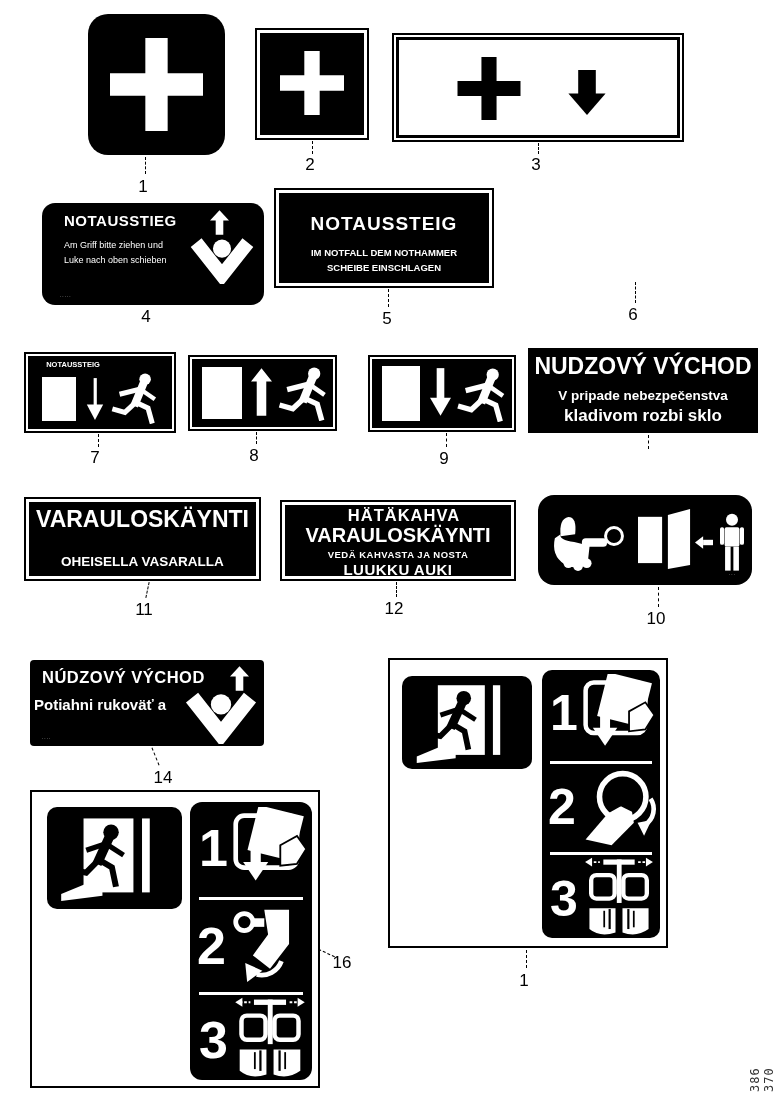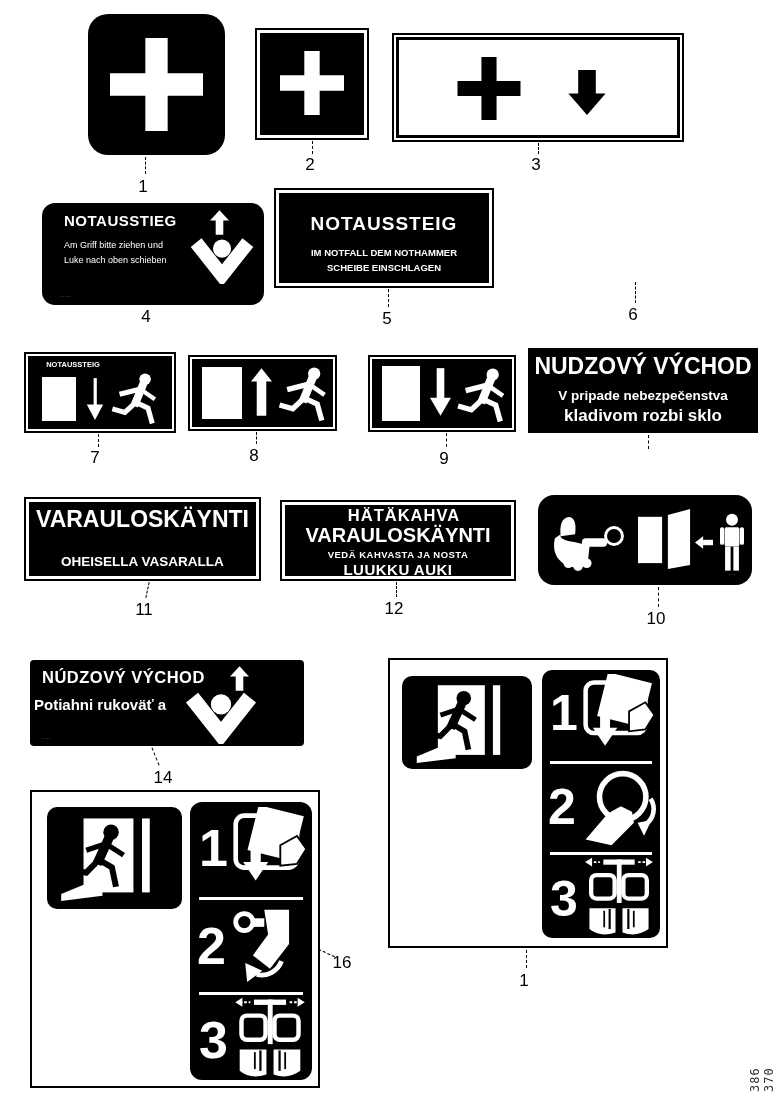--- a/index.html
+++ b/index.html
@@ -280,21 +280,21 @@
         <use href="#sym-leftarrow" xlink:href="#sym-leftarrow"></use>
       </svg>
     <svg class="abs" style="left:182px;top:17px;color:#fff;" width="24" height="60">
         <use href="#sym-standman" xlink:href="#sym-standman"></use>
       </svg>
     <div class="micro" style="right:16px;bottom:8px;">···</div>
   </div>
   <div class="leader" style="left:658px;top:587px;height:20px;"></div>
   <div class="callout" style="left:656px;top:609px;">10</div>
 
-  <div class="sign" style="left:30px;top:660px;width:234px;height:86px;border-radius:4px;padding-left:40px;">
+  <div class="sign" style="left:30px;top:660px;width:234px;height:86px;border-radius:4px;">
     <div class="ctext" style="left:12px;top:8px;font-size:16.5px;letter-spacing:.5px;">NÚDZOVÝ VÝCHOD</div>
     <svg class="abs" style="left:200px;top:6px;color:#fff;" width="19" height="25">
         <use href="#sym-up-sm" xlink:href="#sym-up-sm"></use>
       </svg>
     <div class="ctext" style="left:4px;top:36px;font-size:15px;">Potiahni rukoväť a</div>
     <div class="ctext" style="left:12px;top:54px;font-size:13px;margin-top:32px;">zatlačením otvor poklop</div>
     <svg class="abs" style="left:152px;top:28px;color:#fff;" width="78" height="56">
         <use href="#sym-vperson" xlink:href="#sym-vperson"></use>
       </svg>
     <div class="micro" style="left:12px;bottom:5px;">····</div>

